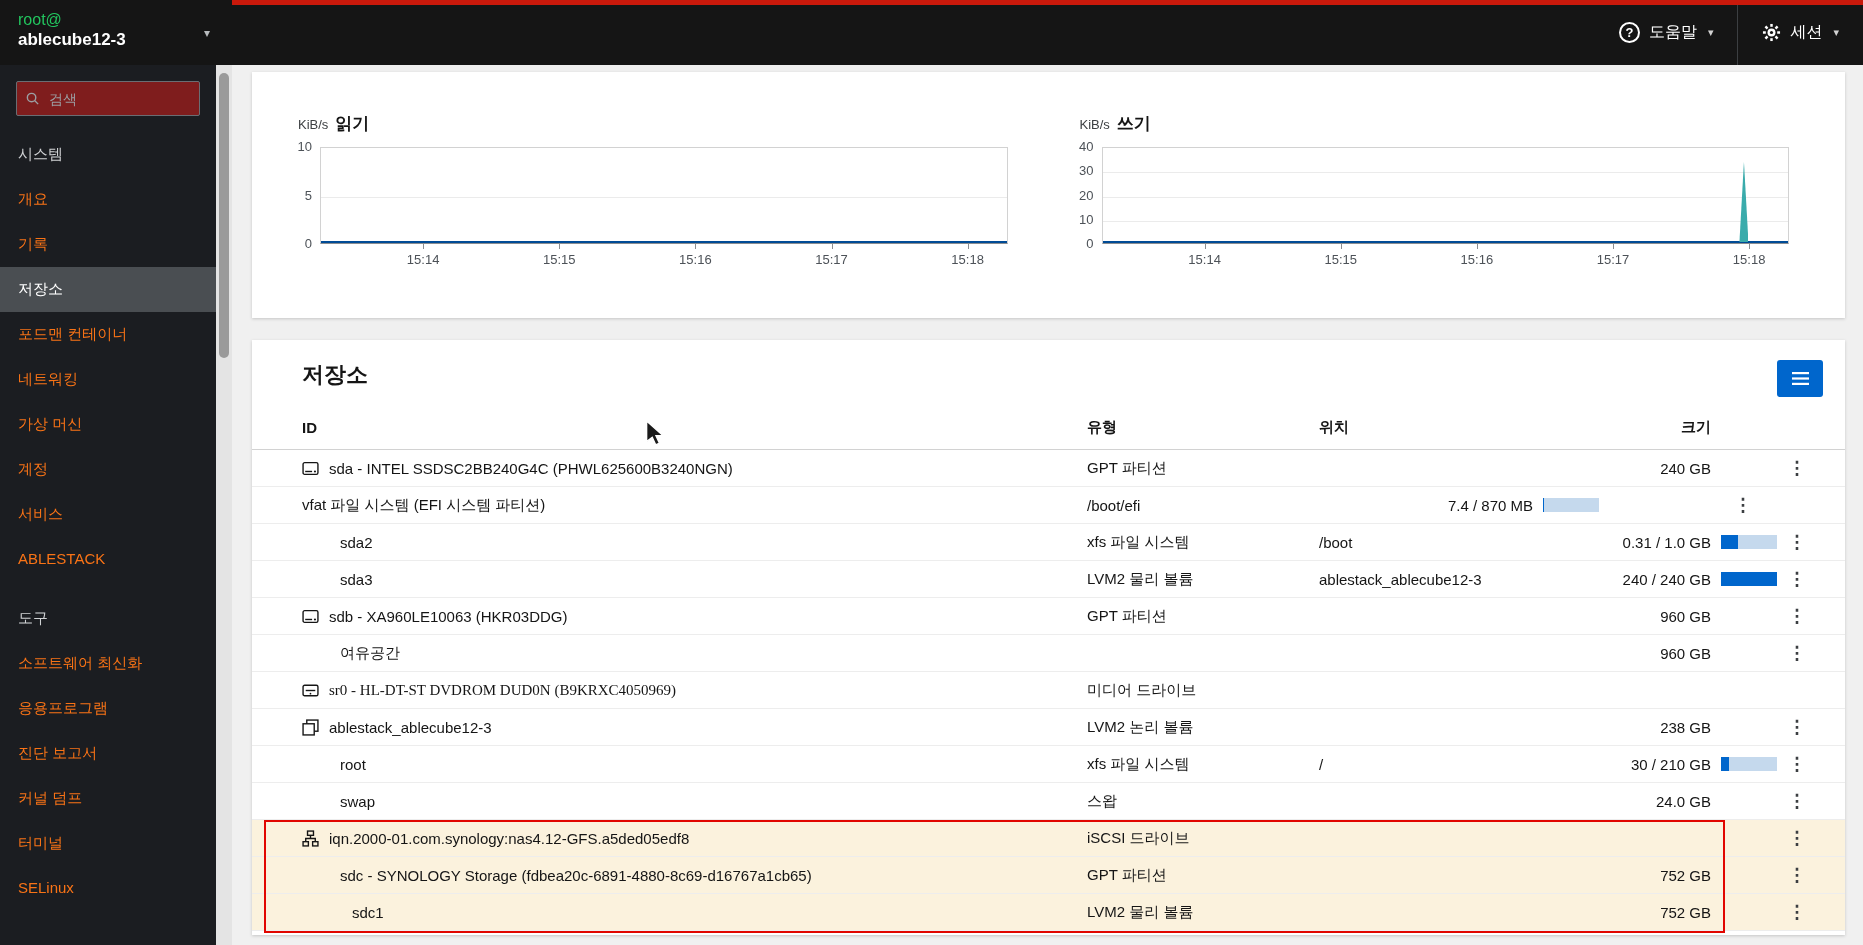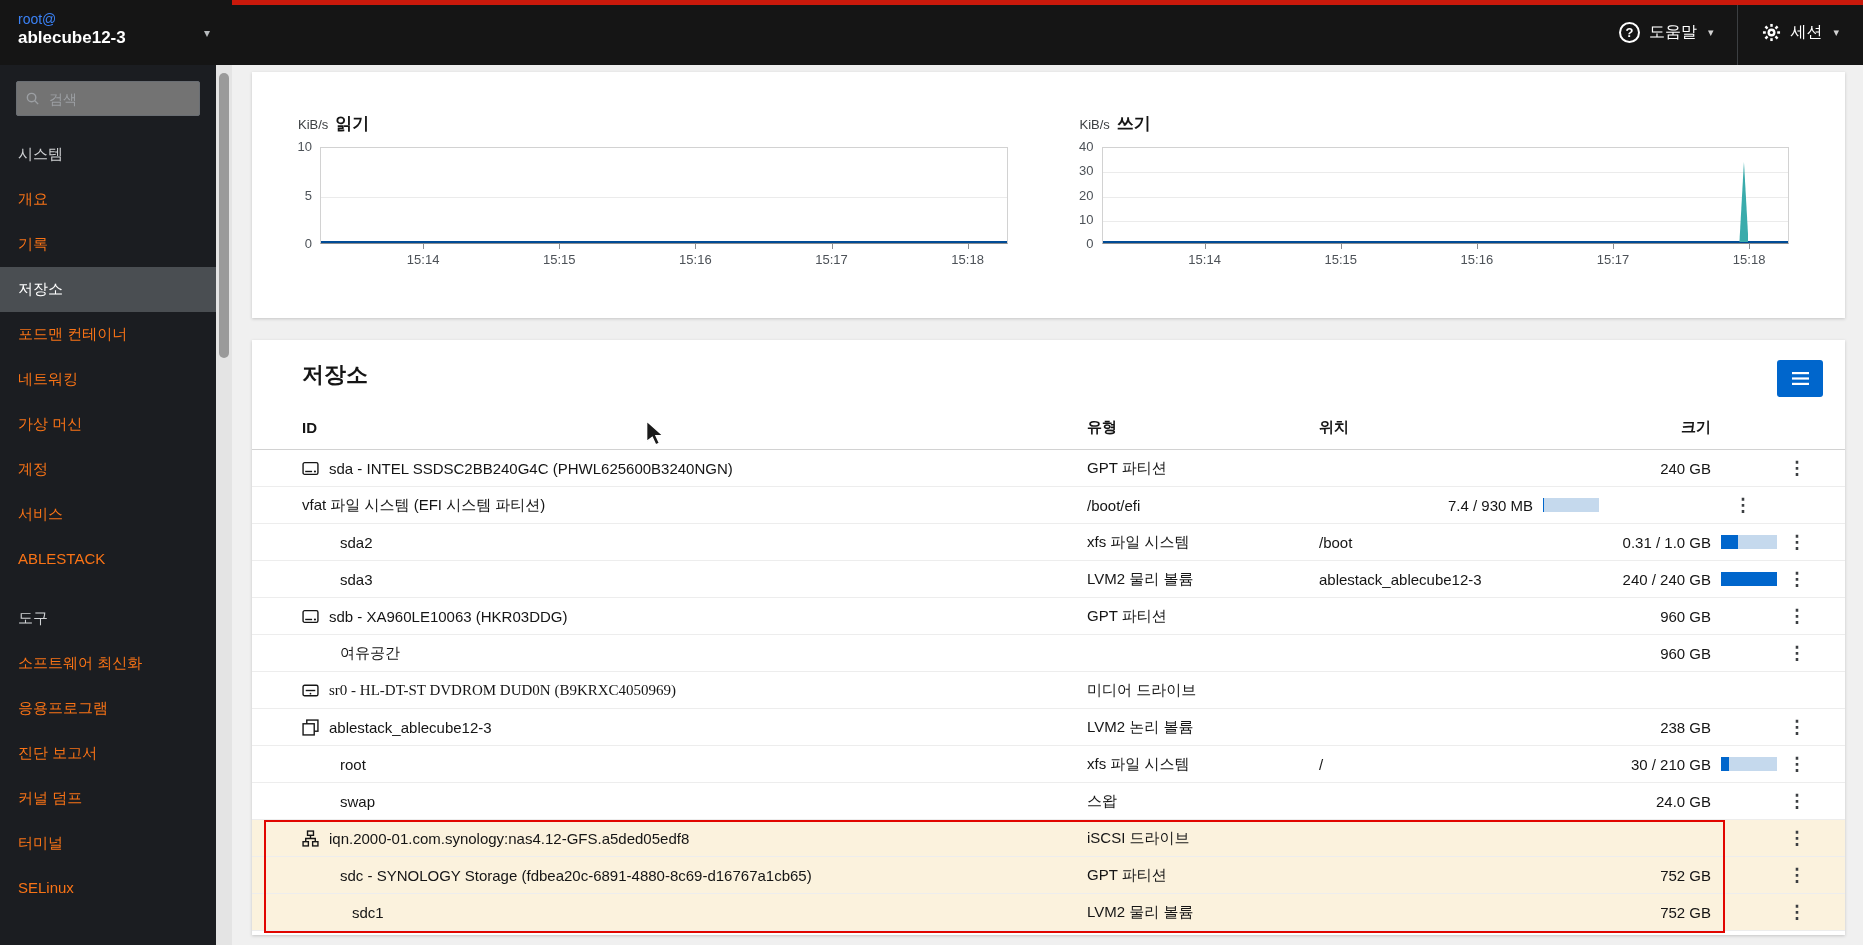--- a/index.html
+++ b/index.html
@@ -3,37 +3,37 @@
 <meta charset="utf-8">
 <style>
   * { margin:0; padding:0; box-sizing:border-box; }
   html,body { width:1863px; height:945px; }
   body { font-family:"Liberation Sans",sans-serif; background:#f0f0f0; overflow:hidden; position:relative; color:#151515; }
   .app { width:100%; height:100%; display:flex; flex-direction:column; }
 
   
   .masthead { height:65px; flex:none; display:flex; background:#151515; }
   .brand { width:232px; flex:none; padding:11px 18px 0 18px; position:relative; cursor:pointer; }
-  .brand-user { color:#3b82f6; font-size:14px; }
+  .brand-user { color:#22c55e; font-size:16px; }
   .brand-host { color:#fff; font-size:17px; font-weight:700; margin-top:1px; }
   .brand-caret { position:absolute; right:22px; top:26px; color:#b8bbbe; font-size:12px; }
   .masthead-main { flex:1; position:relative; display:flex; align-items:stretch; justify-content:flex-end; }
   .red-line { position:absolute; left:0; top:0; right:0; height:5px; background:#c9190b; }
   .mh-btn { display:flex; align-items:center; gap:9px; color:#fff; padding:0 24px; font-size:16px; cursor:pointer; }
   .mh-btn.session { border-left:1px solid #3c3f42; }
   .q-icon { width:21px; height:21px; border:2px solid #fff; border-radius:50%; font-size:13px; font-weight:700; display:flex; align-items:center; justify-content:center; }
   .caret { color:#d2d2d2; font-size:11px; margin-left:2px; }
 
   .body { flex:1; display:flex; min-height:0; }
 
   
   .sidebar { width:216px; flex:none; background:#1b1d21; padding-top:16px; overflow:hidden; }
   .search-wrap { margin:0 16px 16px; position:relative; }
   .search-wrap svg { position:absolute; left:9px; top:10px; }
-  .search-input { width:100%; height:35px; background:#737373; border:1px solid #6a6e73; border-radius:2px; color:#e0e0e0; font-size:14px; padding:0 8px 0 32px; font-family:inherit; }
+  .search-input { width:100%; height:35px; background:#7f1d1d; border:1px solid #6a6e73; border-radius:2px; color:#e0e0e0; font-size:14px; padding:0 8px 0 32px; font-family:inherit; }
   .search-input::placeholder { color:#9c9fa3; }
   .nav { list-style:none; }
   .nav li { padding:13px 18px; font-size:15px; color:#f97316; cursor:pointer; }
   .nav li.section { color:#d0d2d4; }
   .nav li.gap { margin-top:16px; }
   .nav li.selected { background:#4a4e52; color:#fff; }
 
   .scrollcol { width:16px; flex:none; background:#e4e4e4; position:relative; }
   .scroll-thumb { position:absolute; left:3px; right:3px; top:8px; height:285px; background:#9a9a9a; border-radius:8px; }
 
@@ -269,21 +269,21 @@
               <div class="c-loc"></div>
               <div class="c-size">240 GB</div>
               <div class="c-bar"></div>
               <div class="c-kebab">
                 <button class="kebab">⋮</button>
               </div>
             </div>
             <div class="trow">
               <div class="c-type">vfat 파일 시스템 (EFI 시스템 파티션)</div>
               <div class="c-loc">/boot/efi</div>
-              <div class="c-size">7.4 / 930 MB</div>
+              <div class="c-size">7.4 / 870 MB</div>
               <div class="c-bar">
                 <div class="usage">
                   <div class="fill" style="width: 1.2%;"></div>
                 </div>
               </div>
               <div class="c-kebab">
                 <button class="kebab">⋮</button>
               </div>
             </div>
             <div class="trow">

